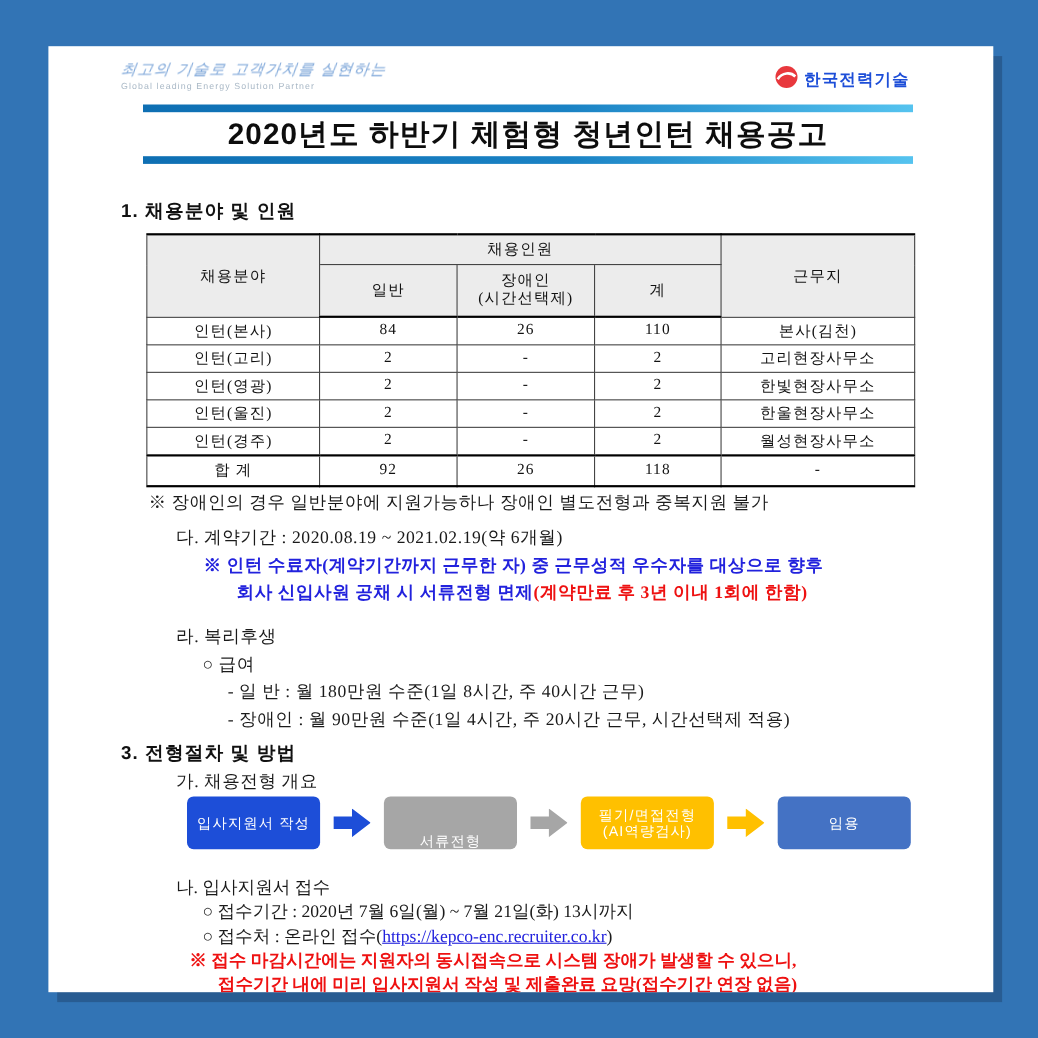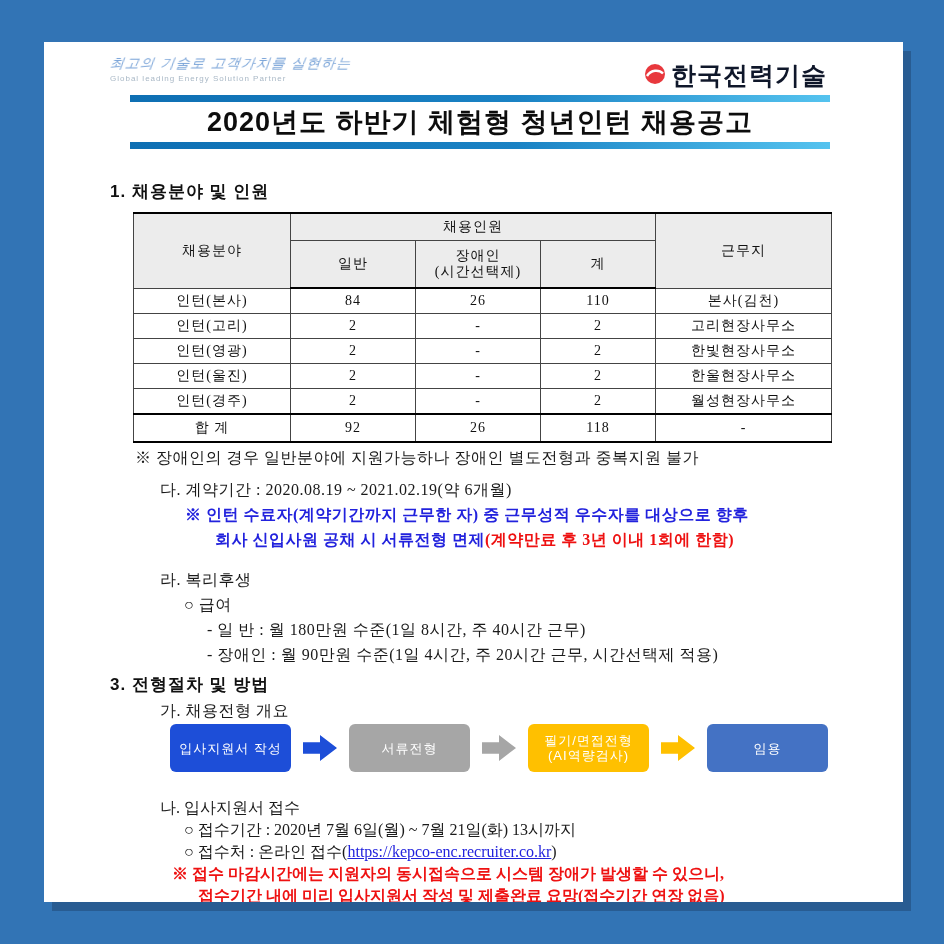--- a/index.html
+++ b/index.html
@@ -8,21 +8,21 @@
   .paper{position:absolute;left:44px;top:42px;width:859px;height:860px;background:#ffffff;
          box-shadow:8px 9px 0 rgba(23,52,89,0.38);overflow:hidden;padding-top:11px;box-sizing:border-box;}
 
   
   .ph-header{height:38px;position:relative;}
   .slogan{position:absolute;left:66px;top:2px;}
   .slogan-hand{font-family:"DejaVu Sans",sans-serif;font-style:italic;font-size:14px;color:#7aa4d8;
                letter-spacing:1px;transform:skewX(-8deg);filter:blur(0.3px);}
   .slogan-sub{font-family:"Liberation Sans",sans-serif;font-size:8px;color:#a9b8c6;letter-spacing:1px;margin-top:1px;}
   .logo{position:absolute;right:76px;top:6px;display:flex;align-items:center;gap:5px;}
-  .logo-text{font-family:"Liberation Sans",sans-serif;font-weight:bold;font-size:25px;color:#0f172a;letter-spacing:1px;}
+  .logo-text{font-family:"Liberation Sans",sans-serif;font-weight:bold;font-size:15px;color:#1d4ed8;letter-spacing:1px;}
 
   
   .title-block{margin:4px 73px 0 86px;}
   .tbar{height:7px;background:linear-gradient(90deg,#0e6fb3 0%,#1a82c4 55%,#55c3ef 100%);}
   .doc-title{font-family:"Liberation Sans","DejaVu Sans",sans-serif;font-weight:bold;font-size:27px;color:#0d0d0d;
              text-align:center;line-height:40px;letter-spacing:1px;}
 
   
   .content{margin-left:66px;margin-right:56px;font-size:16px;color:#1a1a1a;}
   .sec-h{font-family:"Liberation Sans",sans-serif;font-weight:bold;font-size:17px;color:#111;letter-spacing:1px;}
@@ -57,21 +57,21 @@
   tr.r-sub td{border-bottom:2px solid #000;}
   td.loc-hd{border-bottom:2px solid #000;}
   .two-line{line-height:16px;}
 
   
   .flow{display:flex;align-items:center;margin-left:60px;margin-top:2px;height:50px;}
   .fbox{width:121px;height:48px;border-radius:6px;color:#fff;font-family:"Liberation Sans",sans-serif;
         font-size:13px;display:flex;flex-direction:column;align-items:center;justify-content:center;line-height:15px;letter-spacing:1px;}
   .farrow{width:34px;height:26px;margin:0 12px;
           clip-path:polygon(0 28%,50% 28%,50% 0,100% 50%,50% 100%,50% 72%,0 72%);}
-  .c-orange{background:#1d4ed8;} .c-gray{background:#A6A6A6;} .c-yellow{background:#FFC000;} .c-blue{background:#4472C4;}
+  .c-orange{background:#1d4ed8;} .c-gray{background:#A6A6A6;justify-content:flex-end;} .c-yellow{background:#FFC000;} .c-blue{background:#4472C4;}
   .bot{margin-top:26px;}
 </style>
 </head>
 <body>
 
 <div class="canvas">
   <div class="paper">
 
     <div class="ph-header">
       <div class="slogan">

